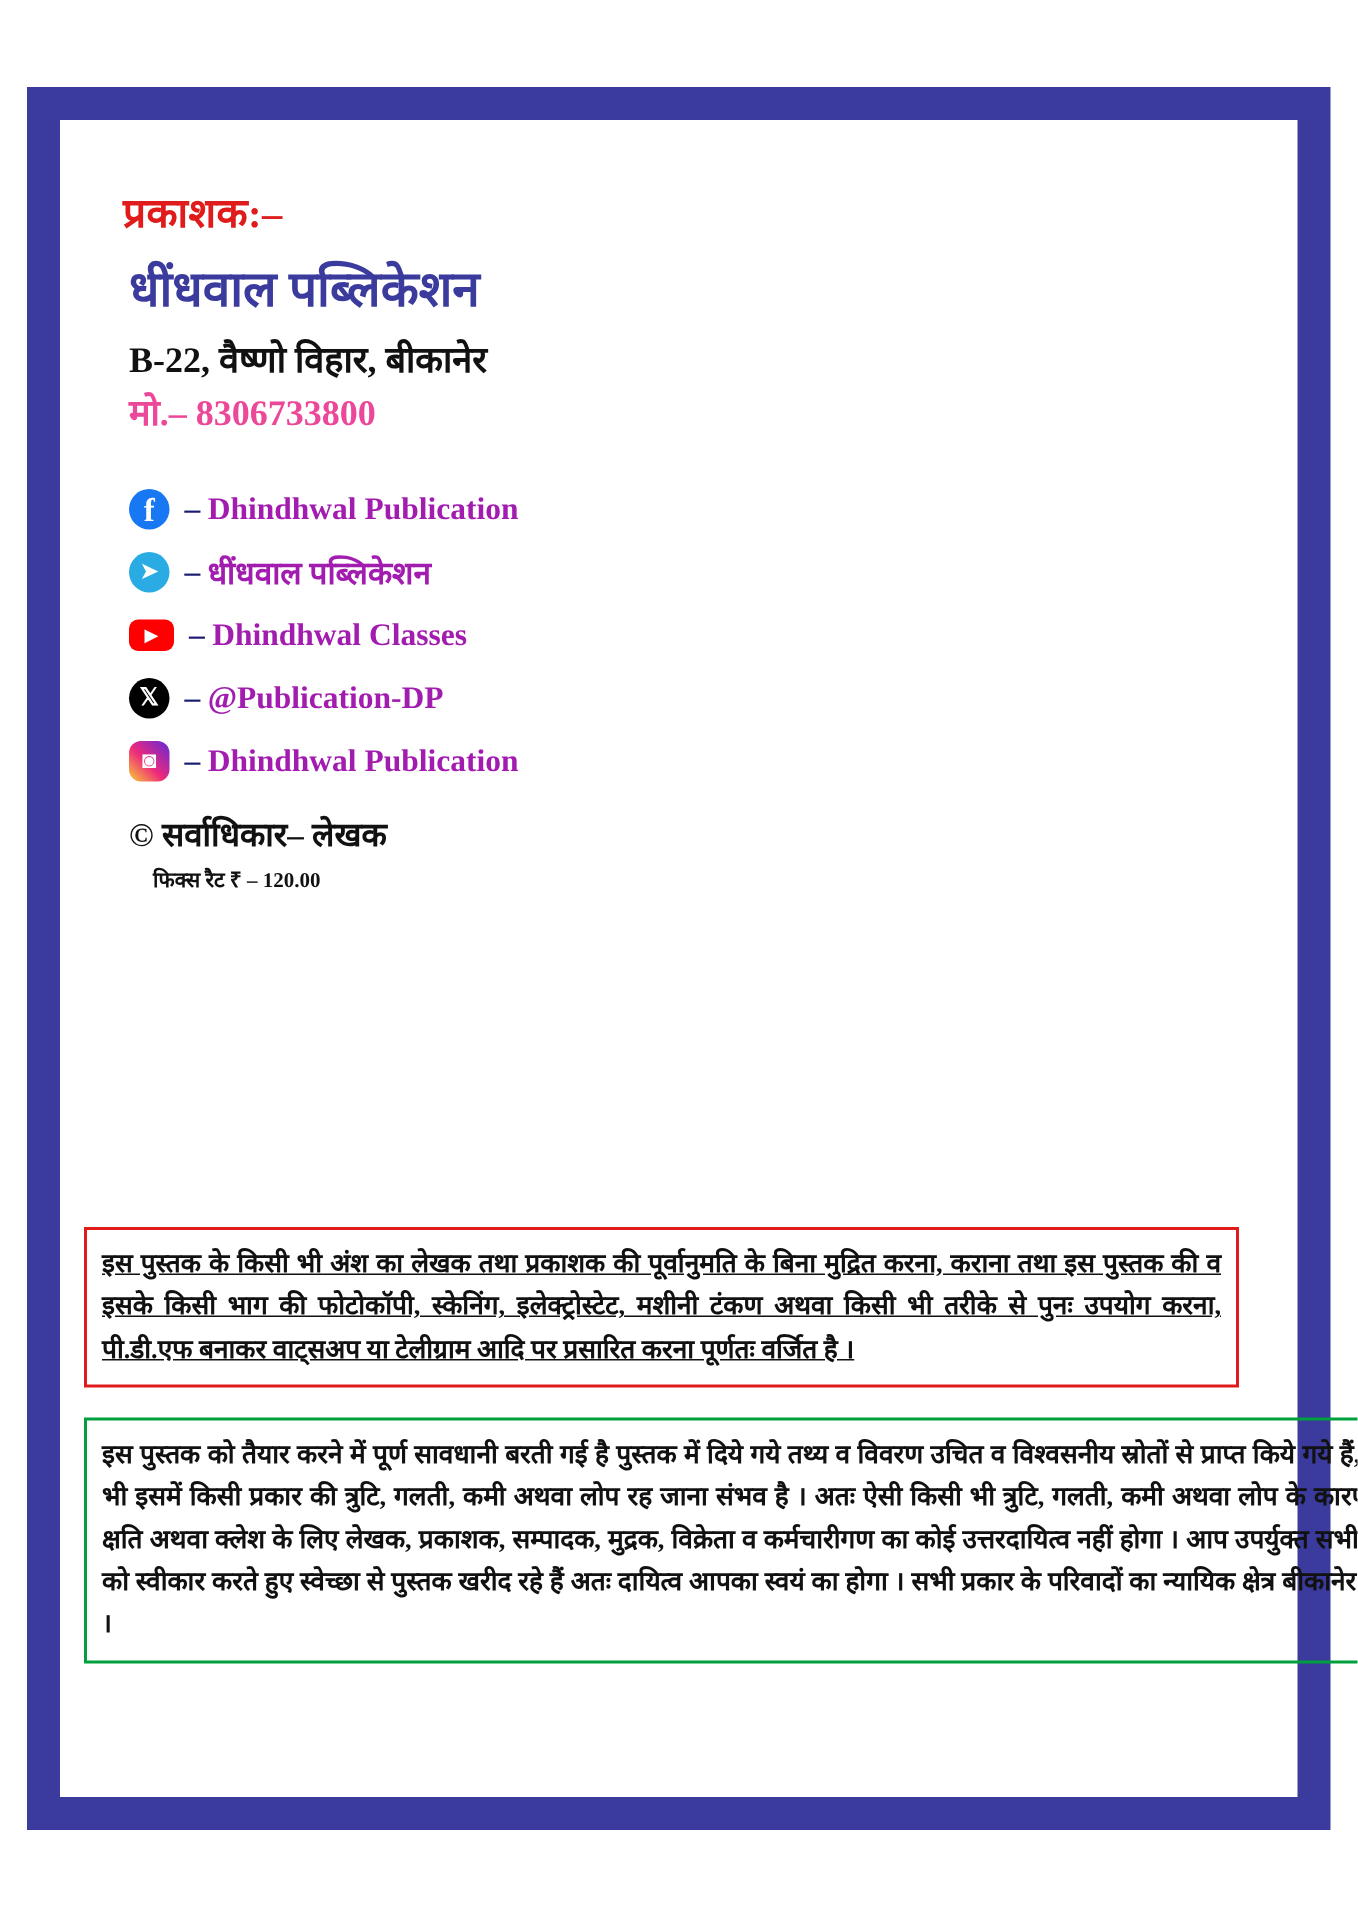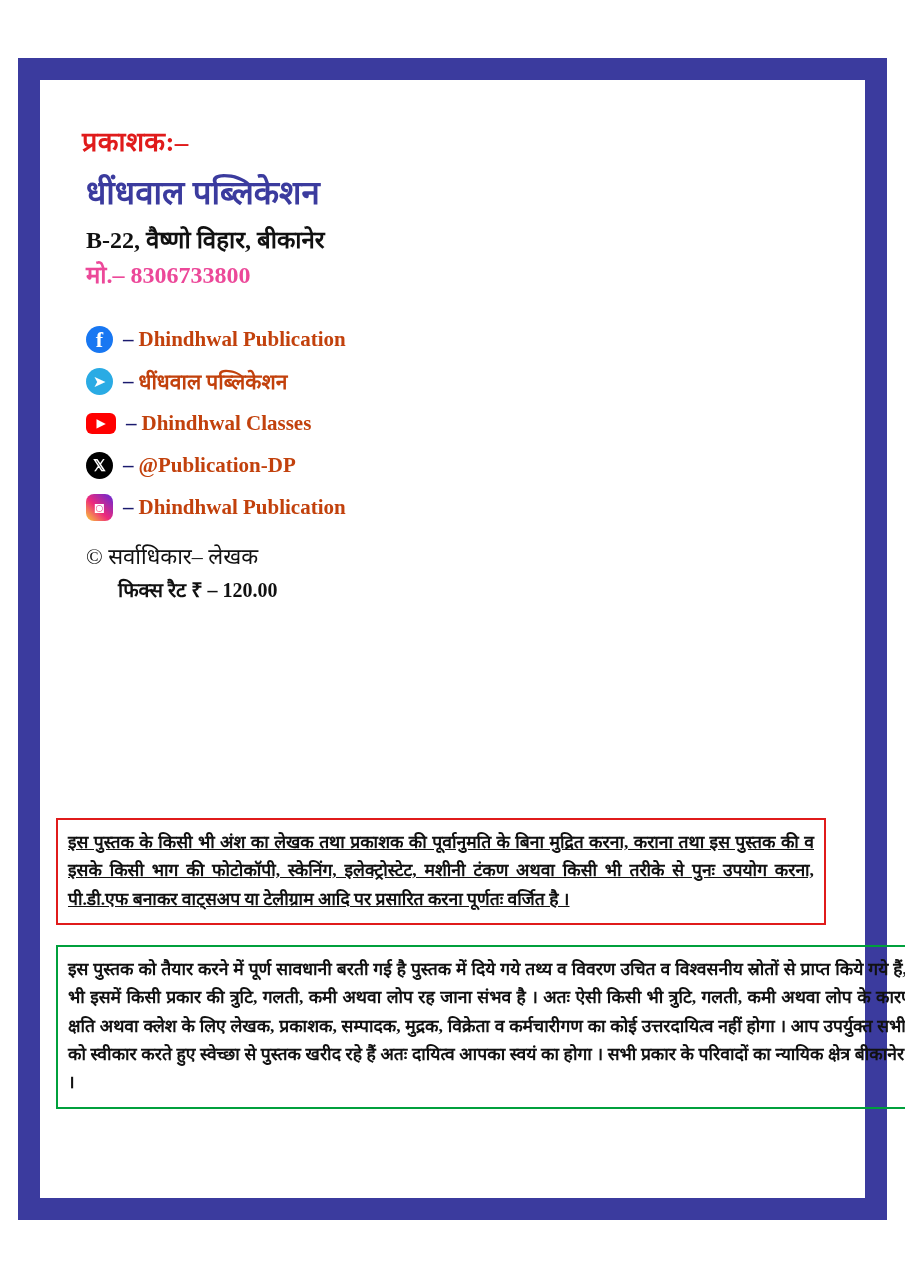--- a/index.html
+++ b/index.html
@@ -79,21 +79,21 @@
   }
   .social-ico {
     width: 27px;
     height: 27px;
     flex: 0 0 27px;
     margin-right: 10px;
     display: inline-block;
     position: relative;
   }
   .social-text {
-    color: #c2410c;
+    color: #a21caf;
     font-weight: bold;
     font-size: 21px;
     white-space: nowrap;
   }
   .dash {
     color: #1a1a6e;
     font-weight: bold;
     font-size: 21px;
     margin-right: 5px;
   }
@@ -148,26 +148,26 @@
 
   .book-code {
     margin: 62px 0 0 18px;
     font-size: 26px;
     font-weight: bold;
     color: #111111;
   }
   .copyright {
     margin: 14px 0 0 18px;
     font-size: 22px;
-    font-weight: normal;
+    font-weight: bold;
     color: #111111;
   }
   .price {
-    margin: 6px 0 0 50px;
-    font-size: 20px;
+    margin: 6px 0 0 34px;
+    font-size: 14px;
     font-weight: bold;
     color: #111111;
   }
 
   .notice {
     box-sizing: border-box;
     font-size: 17.5px;
     line-height: 1.62;
     font-weight: bold;
     color: #111111;

